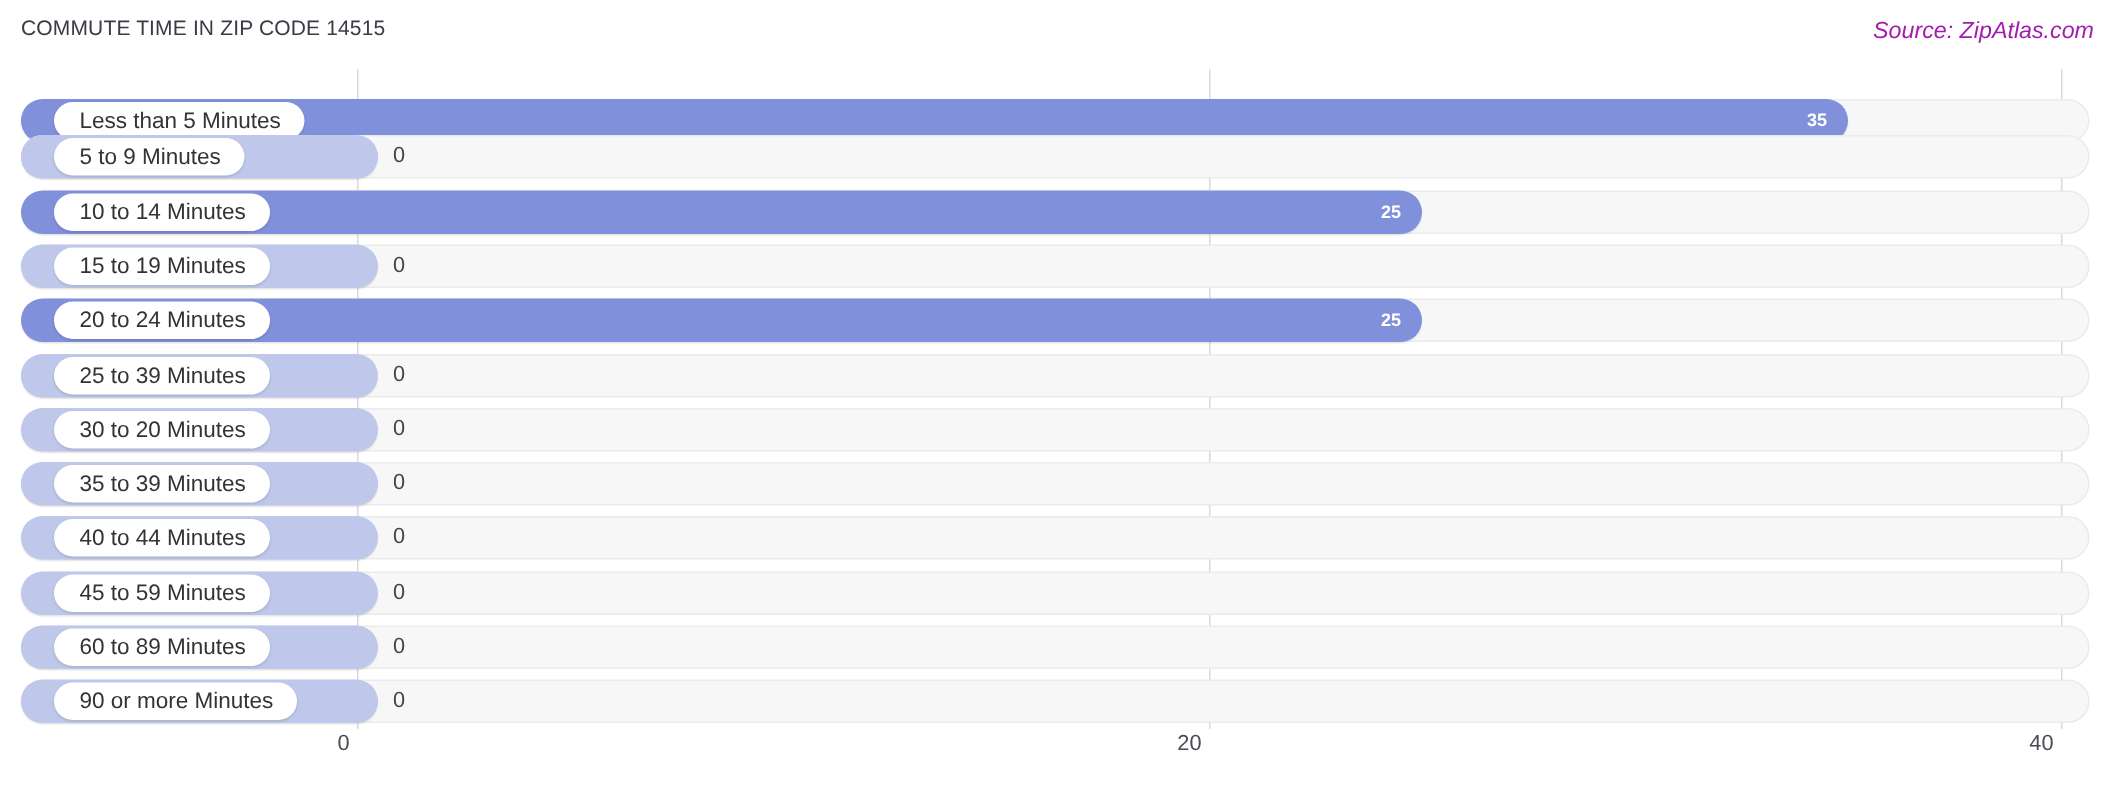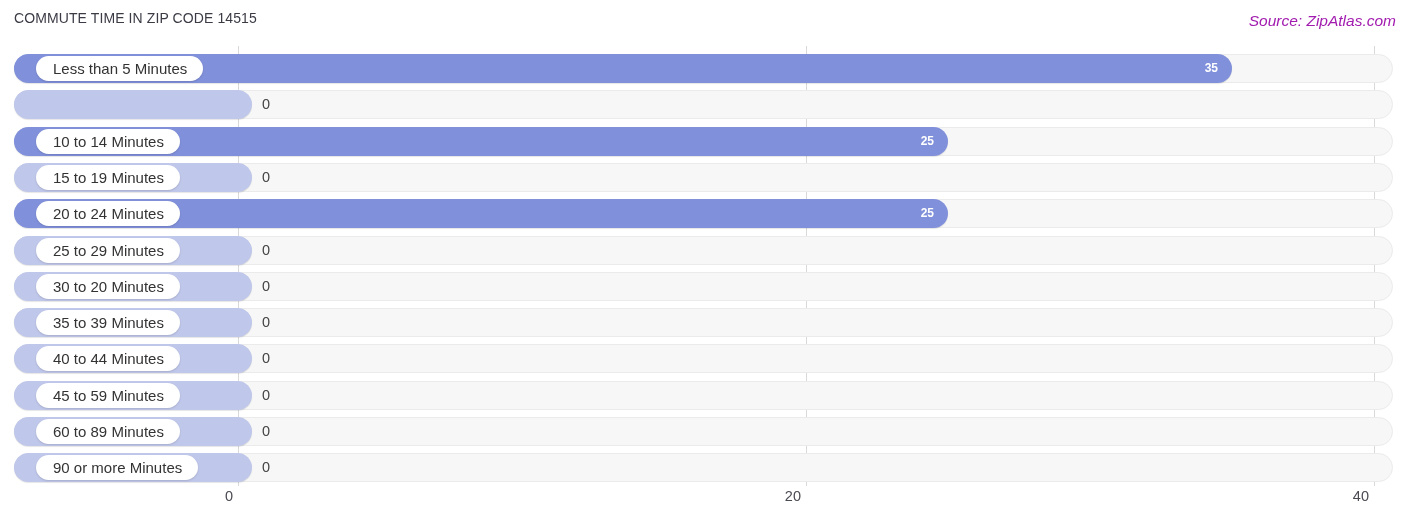--- a/index.html
+++ b/index.html
@@ -170,31 +170,34 @@
   <div id="source-label">Source: ZipAtlas.com</div>
 </div>
 
 <div id="plot">
   <div id="gridlines">
       <div class="gridline" style="left: 238px; background: rgb(217, 217, 217);"></div>
       <div class="gridline" style="left: 806px; background: rgb(217, 217, 217);"></div>
       <div class="gridline" style="left: 1374px; background: rgb(217, 217, 217);"></div>
     </div>
   <div id="rows">
-      <div class="row" style="top: 8px;">
+      <div class="row" style="top: 20px;">
         <div class="track"></div>
         <div class="bar filled" style="background: rgb(128, 144, 218); width: 1218px;"></div>
         <div class="label-pill">
           <span class="label-text">Less than 5 Minutes</span>
         </div>
         <div class="value-inside" style="color: rgb(255, 255, 255); left: 1178px; width: 26px; text-align: right;">35</div>
       </div>
       <div class="row" style="top: 44.3px;">
         <div class="track"></div>
         <div class="bar empty" style="background: rgb(191, 199, 234); width: 238px;"></div>
+        <div class="label-pill">
+          <span class="label-text">5 to 9 Minutes</span>
+        </div>
         <div class="value-outside" style="color: rgb(68, 68, 68); left: 248px;">0</div>
       </div>
       <div class="row" style="top: 80.6px;">
         <div class="track"></div>
         <div class="bar filled" style="background: rgb(128, 144, 218); width: 934px;"></div>
         <div class="label-pill">
           <span class="label-text">10 to 14 Minutes</span>
         </div>
         <div class="value-inside" style="color: rgb(255, 255, 255); left: 894px; width: 26px; text-align: right;">25</div>
       </div>
@@ -211,21 +214,21 @@
         <div class="bar filled" style="background: rgb(128, 144, 218); width: 934px;"></div>
         <div class="label-pill">
           <span class="label-text">20 to 24 Minutes</span>
         </div>
         <div class="value-inside" style="color: rgb(255, 255, 255); left: 894px; width: 26px; text-align: right;">25</div>
       </div>
       <div class="row" style="top: 189.5px;">
         <div class="track"></div>
         <div class="bar empty" style="background: rgb(191, 199, 234); width: 238px;"></div>
         <div class="label-pill">
-          <span class="label-text">25 to 29 Minutes</span>
+          <span class="label-text">25 to 39 Minutes</span>
         </div>
         <div class="value-outside" style="color: rgb(68, 68, 68); left: 248px;">0</div>
       </div>
       <div class="row" style="top: 225.8px;">
         <div class="track"></div>
         <div class="bar empty" style="background: rgb(191, 199, 234); width: 238px;"></div>
         <div class="label-pill">
           <span class="label-text">30 to 20 Minutes</span>
         </div>
         <div class="value-outside" style="color: rgb(68, 68, 68); left: 248px;">0</div>

